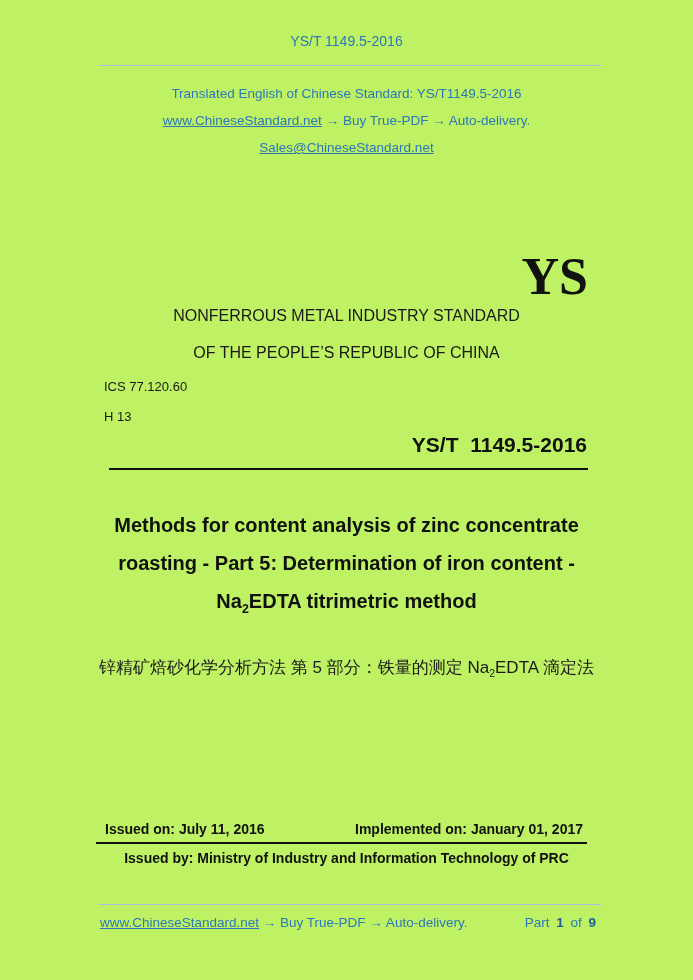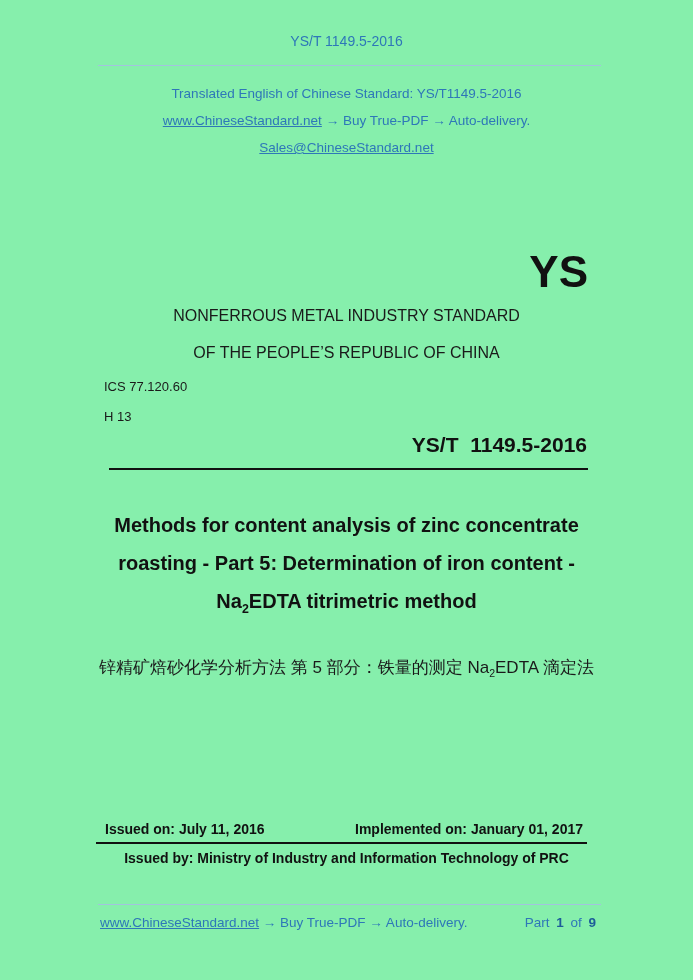--- a/index.html
+++ b/index.html
@@ -1,38 +1,38 @@
 <!DOCTYPE html>
 <html style="--blue: #2e77b8; --blue-dark: #1d5c99; --rule-blue: #a3c2de;"><head>
 <meta charset="utf-8">
 <style>
   html, body { margin: 0; padding: 0; background: #ffffff; }
   .page {
     position: relative;
     width: 693px;
     height: 980px;
     margin: 0 auto;
-    background: #86efac;
+    background: #bef264;
     font-family: "Liberation Sans", sans-serif;
     color: #1a1a1a;
     overflow: hidden;
   }
   .abs { position: absolute; }
   .center { left: 0; right: 0; text-align: center; }
 
   
   .hdr-num   { top: 33px;  font-size: 14px; color: var(--blue, #2e77b8); }
   .hdr-rule  { top: 65px;  left: 98px; right: 92px; height: 1px; background: var(--rule-blue, #a3c2de); }
   .tr-line1  { top: 86px;  font-size: 13.5px; color: var(--blue, #2e77b8); }
   .tr-line2  { top: 113px; font-size: 13.5px; color: var(--blue, #2e77b8); }
   .tr-line3  { top: 140px; font-size: 13.5px; color: var(--blue, #2e77b8); }
   .link { text-decoration: underline; color: var(--blue, #2e77b8); cursor: pointer; }
 
   
-  .logo      { top: 247px; right: 105px; font-size: 44px; font-weight: bold; color: #111; letter-spacing: 0px; }
+  .logo      { top: 247px; right: 105px; font-size: 52px; font-weight: bold; color: #111; letter-spacing: 0px; font-family: Liberation Serif, serif; }
   .org1      { top: 307px; font-size: 16px; }
   .org2      { top: 344px; font-size: 16px; }
   .ics       { top: 379px; left: 104px; font-size: 13px; }
   .h13       { top: 409px; left: 104px; font-size: 13px; }
 
   .stdnum    { top: 433px; right: 106px; font-size: 21px; font-weight: bold; white-space: pre; color: #111; }
   .rule-blk1 { top: 468px; left: 109px; right: 105px; height: 2px; background: #111; }
 
   
   .title-l1  { top: 514px; font-size: 20px; font-weight: bold; color: #111; }

